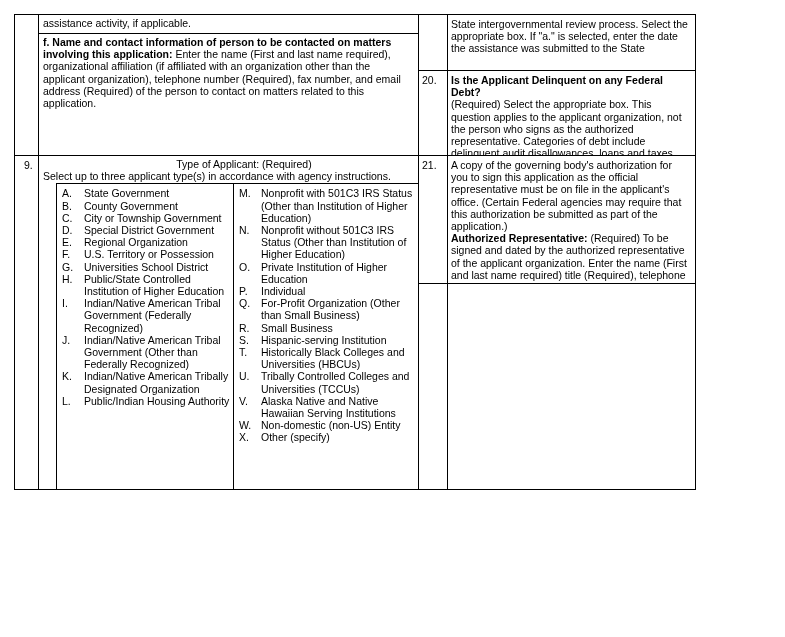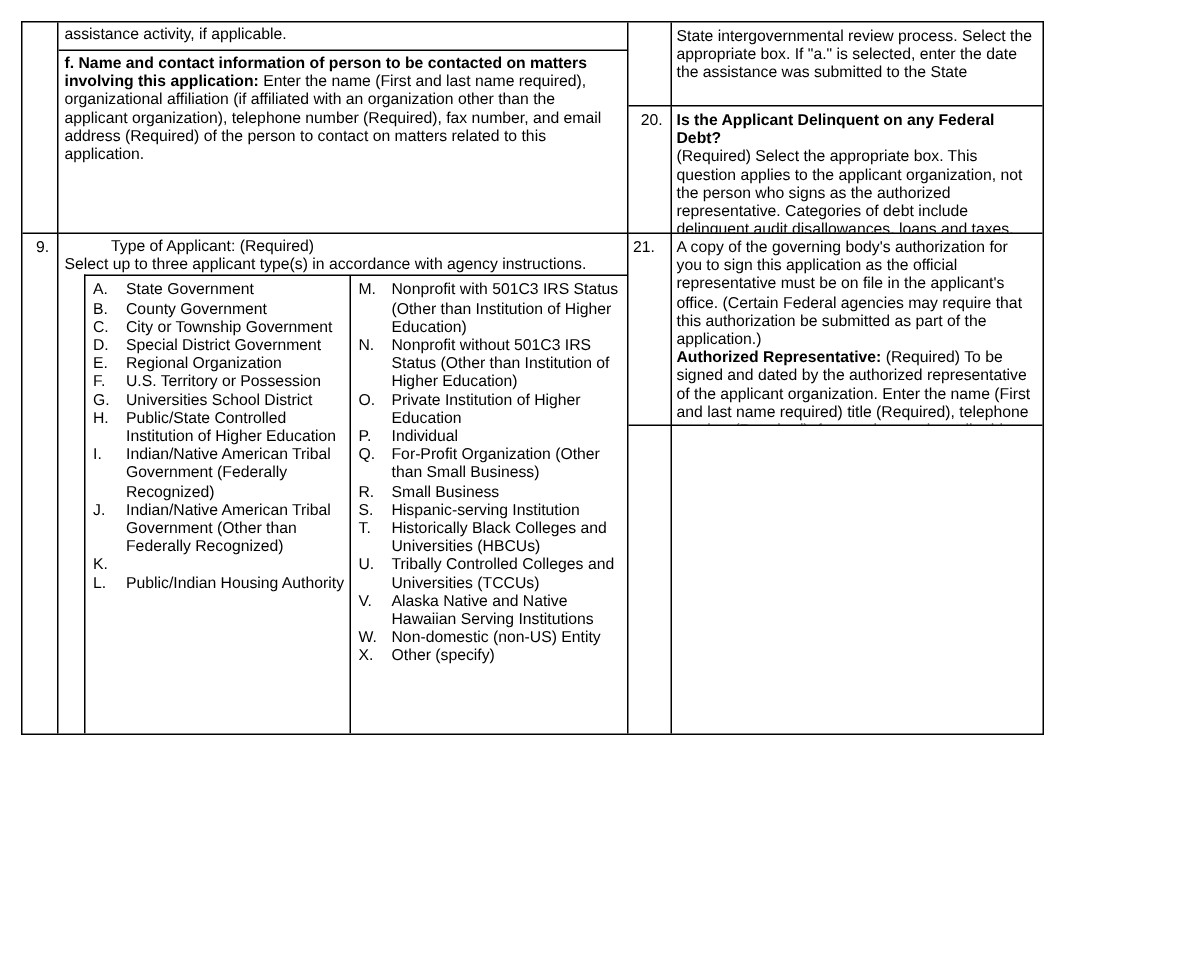--- a/index.html
+++ b/index.html
@@ -30,21 +30,21 @@
     background: #fff;
   }
   .cell { box-sizing: border-box; overflow: hidden; }
   .br { border-right: 1px solid #000; }
   .bb { border-bottom: 1px solid #000; }
 
   .lnum-top      { grid-area: 1 / 1 / 3 / 2; }
   .lcontent-top  { grid-area: 1 / 2 / 3 / 3; display: flex; flex-direction: column; }
   .rnum-top      { grid-area: 1 / 3 / 2 / 4; }
   .rcontent-top  { grid-area: 1 / 4 / 2 / 5; }
-  .rnum-20       { grid-area: 2 / 3 / 3 / 4; text-align: center; }
+  .rnum-20       { grid-area: 2 / 3 / 3 / 4; }
   .rcontent-20   { grid-area: 2 / 4 / 3 / 5; }
   .lnum-9        { grid-area: 3 / 1 / 5 / 2; }
   .lcontent-9    { grid-area: 3 / 2 / 5 / 3; display: flex; flex-direction: column; }
   .rnum-21       { grid-area: 3 / 3 / 4 / 4; }
   .rcontent-21   { grid-area: 3 / 4 / 4 / 5; }
   .rnum-empty    { grid-area: 4 / 3 / 5 / 4; }
   .rcontent-empty{ grid-area: 4 / 4 / 5 / 5; }
   .padr  { padding: 3px 4px 2px 3px; }
   .numcell-l { padding: 3px 0 0 9px; }
   .numcell-r { padding: 3px 0 0 3px; }
@@ -55,21 +55,21 @@
     border-bottom: 1px solid #000;
     padding: 2px 4px;
   }
   .subcell-f { padding: 2px 4px; }
 
   p { margin: 0; }
   .b { font-weight: bold; }
   .block { display: block; }
   .note { margin-top: 12px; }
   .intro { padding: 2px 4px 1px 4px; }
-  .intro-title { margin-left: 31px; }
+  .intro-title { margin-left: 31px; text-align: center; }
 
   .inner-table {
     flex: 1;
     margin-left: 17px;
     box-sizing: border-box;
     border-top: 1px solid #000;
     border-left: 1px solid #000;
     display: flex;
     align-items: stretch;
   }
@@ -163,20 +163,21 @@
           <div class="li">
             <span class="letter">I.</span>
             <span class="label">Indian/Native American Tribal Government (Federally Recognized)</span>
           </div>
           <div class="li">
             <span class="letter">J.</span>
             <span class="label">Indian/Native American Tribal Government (Other than Federally Recognized)</span>
           </div>
           <div class="li">
             <span class="letter">K.</span>
+            <span class="label">Indian/Native American Tribally Designated Organization</span>
           </div>
           <div class="li">
             <span class="letter">L.</span>
             <span class="label">Public/Indian Housing Authority</span>
           </div>
         </div>
       <div class="type-col-m">
           <div class="li">
             <span class="letter">M.</span>
             <span class="label">Nonprofit with 501C3 IRS Status (Other than Institution of Higher Education)</span>

